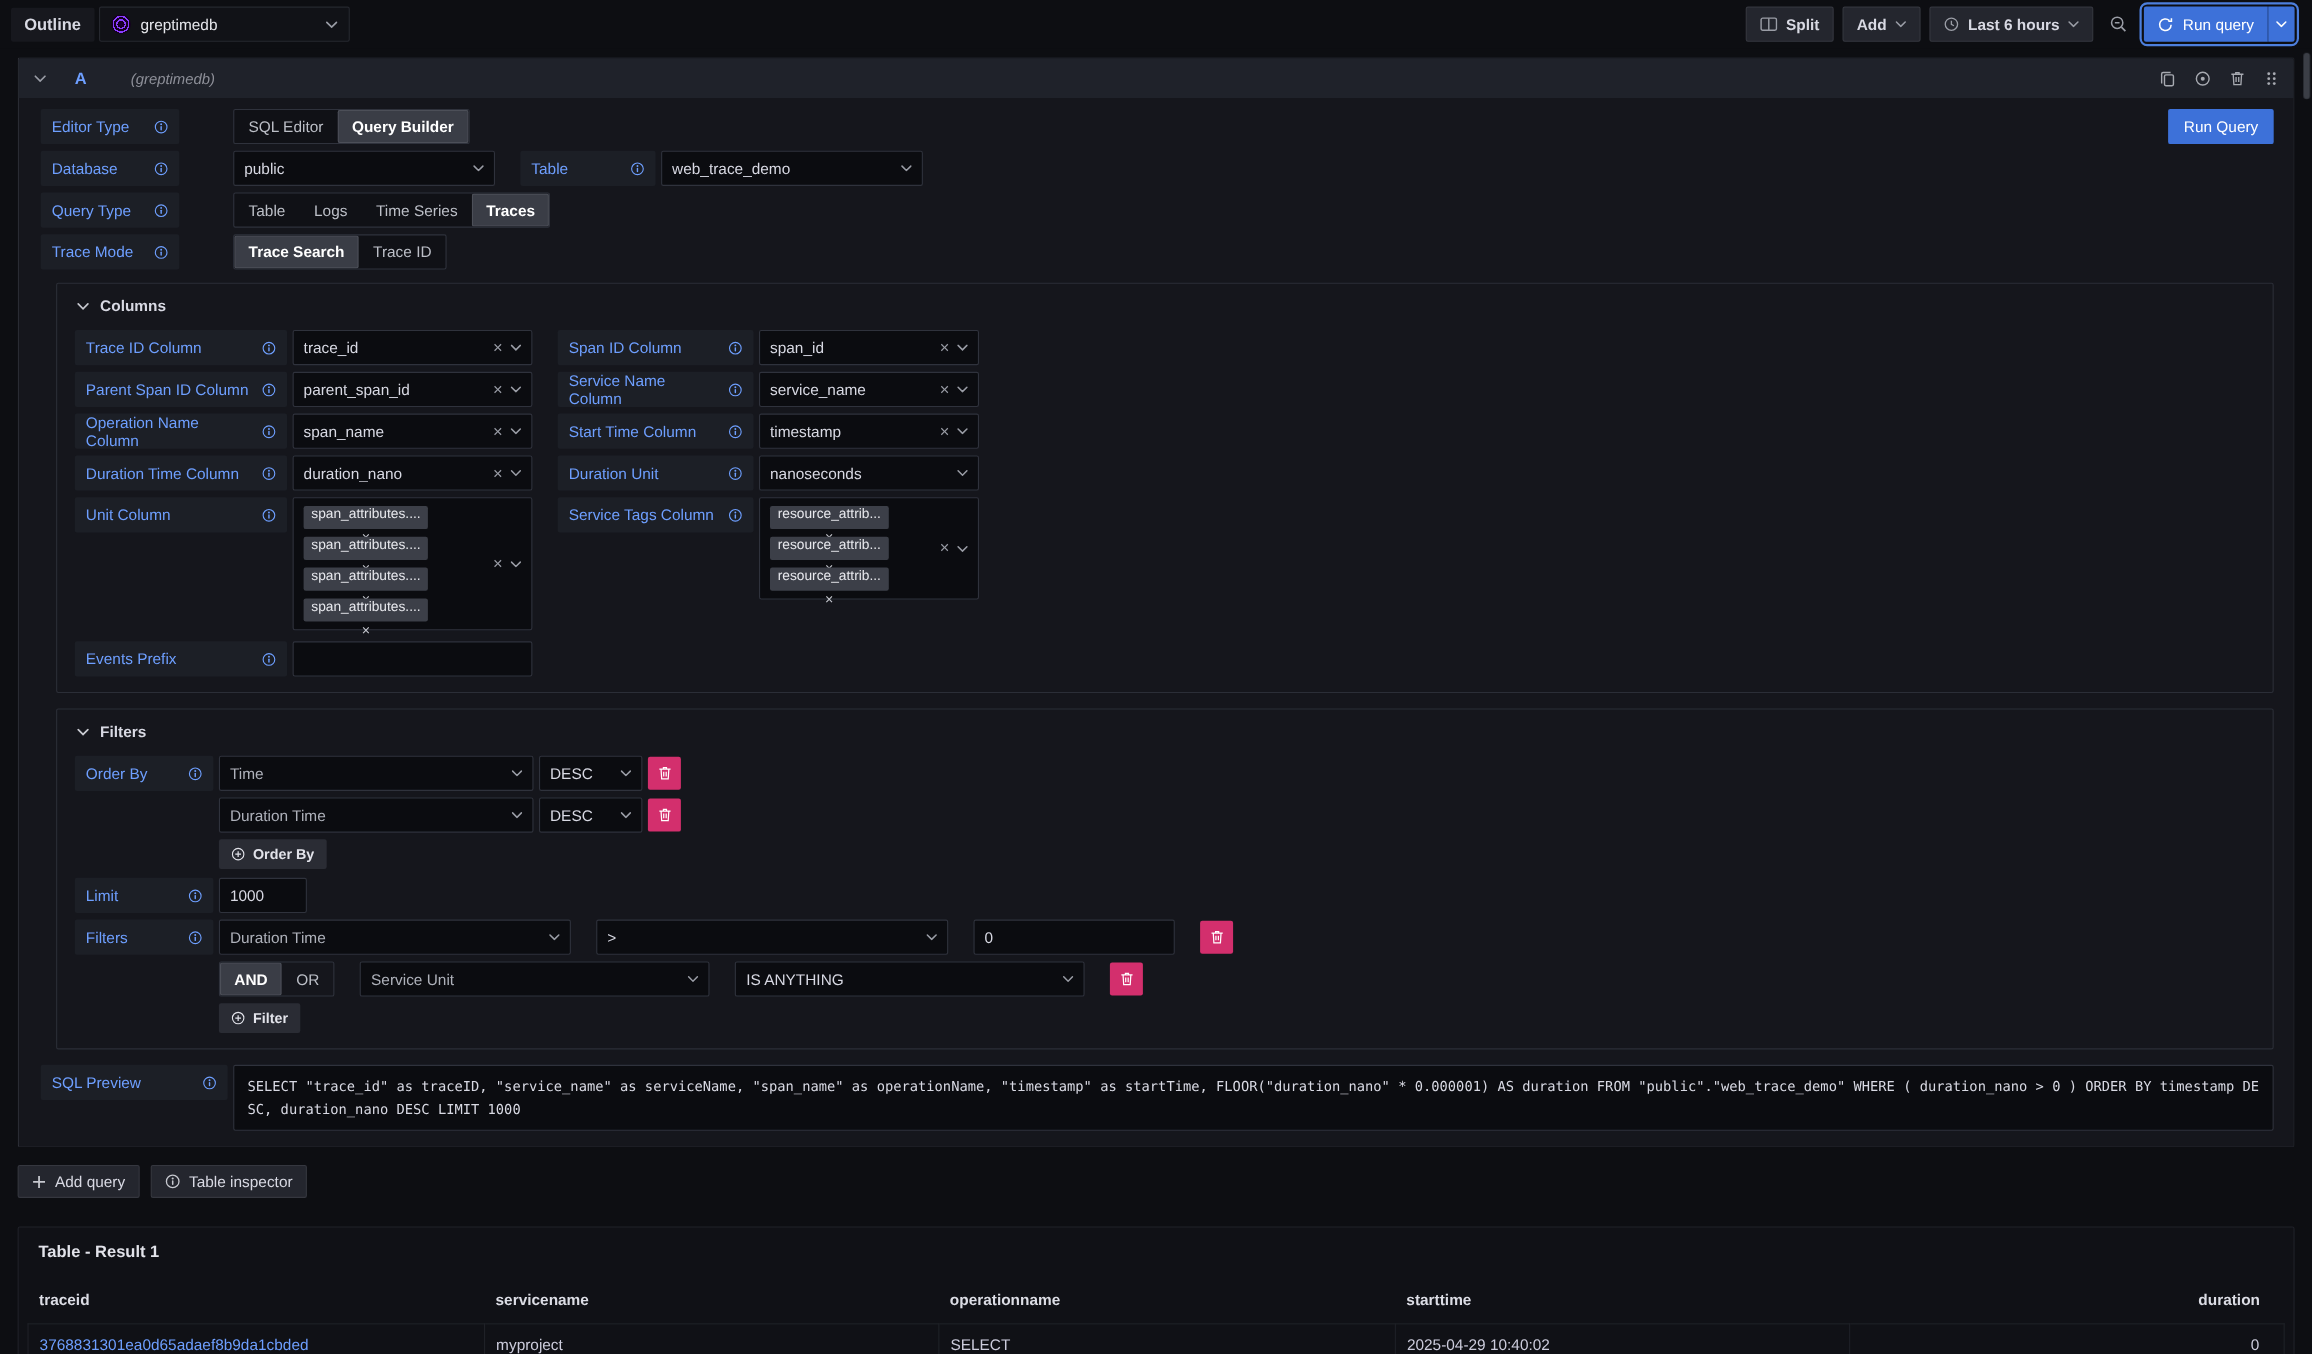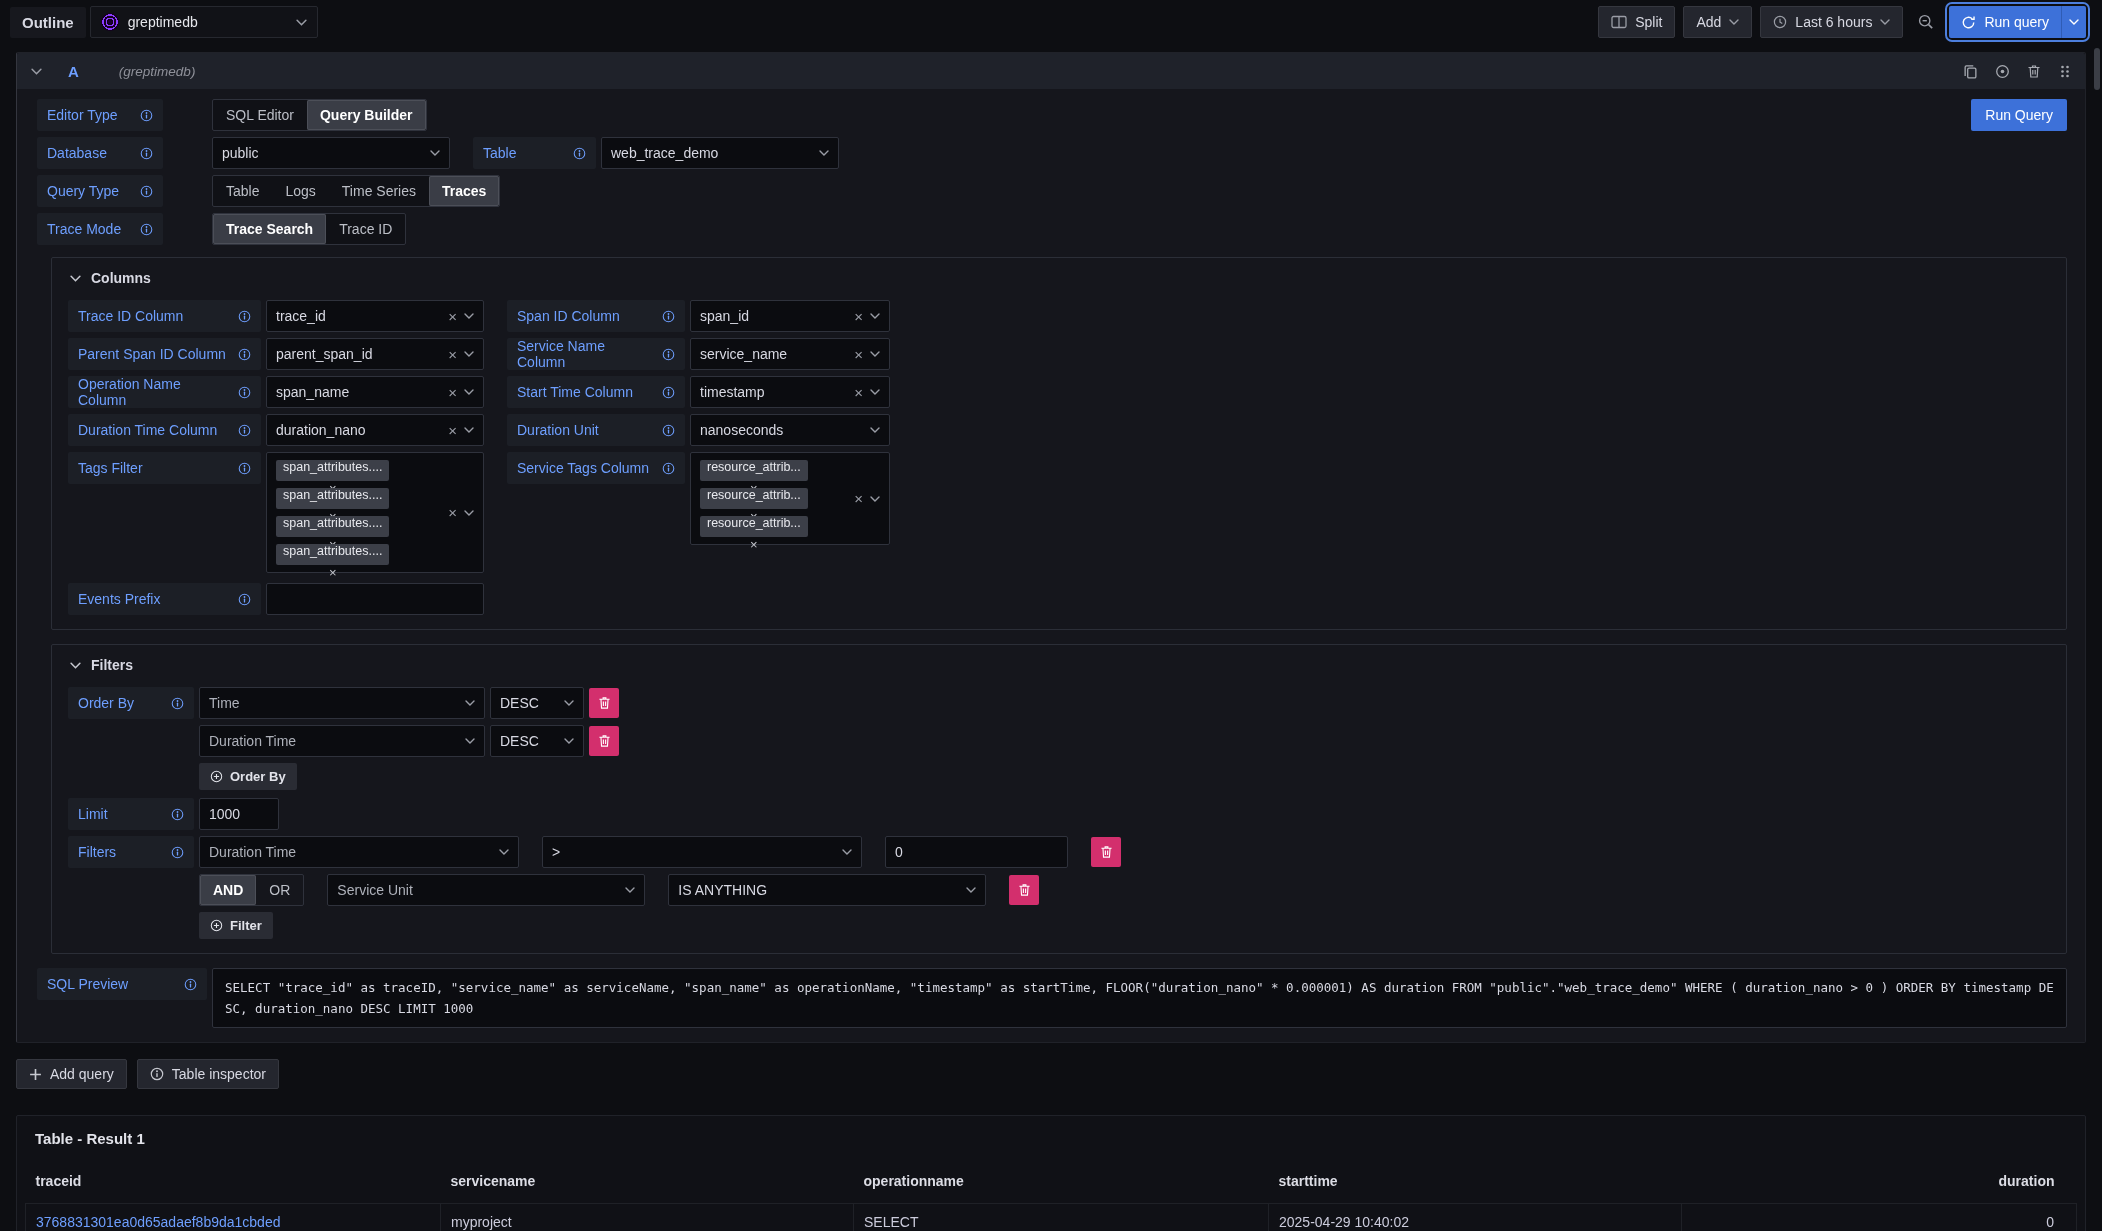--- a/index.html
+++ b/index.html
@@ -28,21 +28,21 @@
 
   
   .topbar{height:44px;display:flex;align-items:center;gap:4px;padding:0 10px;background:var(--bg);}
   .outline-btn{background:#17181e;border:none;color:var(--text);font-size:15px;font-weight:600;padding:7px 12px;border-radius:2px;cursor:pointer;}
   .ds-picker{display:flex;align-items:center;gap:9px;width:228px;height:32px;background:#111217;border:1px solid #26282f;border-radius:2px;padding:0 10px;cursor:pointer;}
   .ds-logo{width:18px;height:18px;border-radius:50%;background:
       radial-gradient(circle at 50% 50%, #1a0030 0 2px, transparent 2px),
       repeating-radial-gradient(circle at 50% 50%, #8a3cff 0 1.3px, #150020 1.3px 3.2px);}
   .ds-name{flex:1;font-size:14px;color:#e6e7ec;}
   .tb-right{margin-left:auto;display:flex;align-items:center;gap:8px;}
-  .tb-btn{display:inline-flex;align-items:center;gap:8px;height:32px;padding:0 12px;background:var(--btn);border:1px solid var(--btn-border);border-radius:2px;color:var(--text);font-size:14px;font-weight:400;cursor:pointer;}
+  .tb-btn{display:inline-flex;align-items:center;gap:8px;height:32px;padding:0 12px;background:var(--btn);border:1px solid var(--btn-border);border-radius:2px;color:var(--text);font-size:14px;font-weight:700;cursor:pointer;}
   .tb-iconbtn{display:inline-flex;align-items:center;justify-content:center;width:30px;height:32px;background:transparent;border:none;color:var(--text);cursor:pointer;}
   .runq{display:inline-flex;border-radius:3px;outline:2px solid #4d7fdd;outline-offset:2px;margin-right:6px;}
   .runq-main{display:inline-flex;align-items:center;gap:8px;height:32px;padding:0 12px;background:var(--primary);border:none;border-right:1px solid #2f5cb5;color:#fff;font-size:14px;font-weight:500;border-radius:2px 0 0 2px;cursor:pointer;}
   .runq-arrow{display:inline-flex;align-items:center;justify-content:center;width:24px;height:32px;background:var(--primary);border:none;color:#fff;border-radius:0 2px 2px 0;cursor:pointer;}
 
   
   .main{padding:8px 16px 0 16px;}
   .query-editor{background:var(--panel);border:1px solid #202229;border-left:1px solid #34363f;border-radius:2px;}
   .qe-header{height:36px;background:var(--panel-header);display:flex;align-items:center;gap:14px;padding:0 14px;border-radius:2px 2px 0 0;}
   .ref-id{color:var(--blue);font-size:15px;font-weight:700;margin-left:12px;}
@@ -499,21 +499,21 @@
             <span class="icon">
                 <svg width="10" height="6" viewBox="0 0 10 6">
                   <path d="M1 1l4 4 4-4" fill="none" stroke="currentColor" stroke-width="1.4" stroke-linecap="round"></path>
                 </svg>
               </span>
           </div>
         </div>
 
         <div class="frow" style="margin-bottom:10px">
           <div class="flabel w193">
-            <span>Tags Filter</span>
+            <span>Unit Column</span>
             <span class="info-icon">
                 <svg width="13" height="13" viewBox="0 0 14 14">
                   <circle cx="7" cy="7" r="5.7" fill="none" stroke="currentColor" stroke-width="1.1"></circle>
                   <circle cx="7" cy="4.3" r="0.95" fill="currentColor"></circle>
                   <rect x="6.3" y="6" width="1.4" height="4.3" rx="0.7" fill="currentColor"></rect>
                 </svg>
               </span>
           </div>
           <div class="multiselect sw218">
             <div class="chips">

